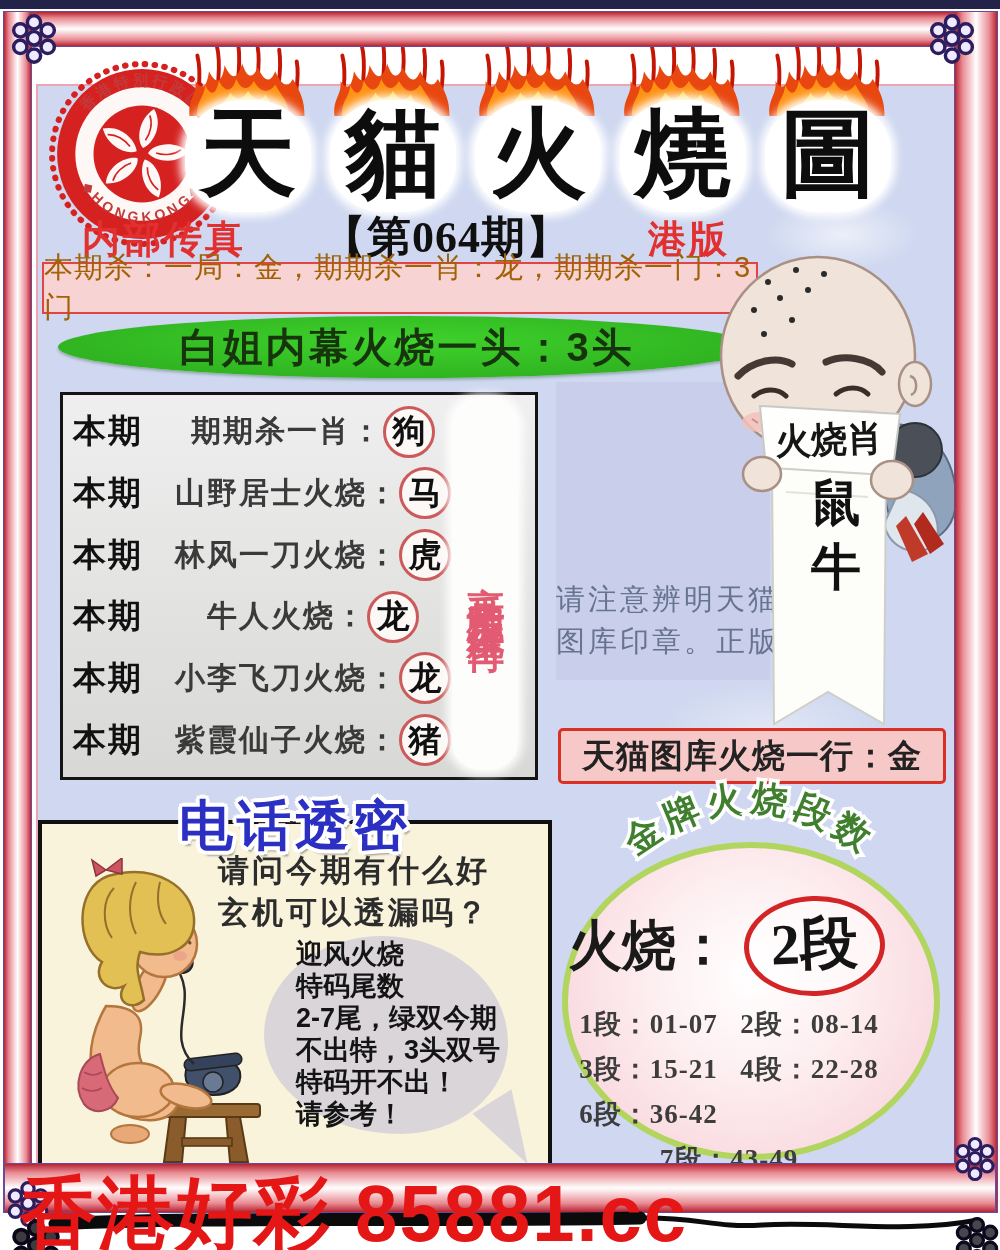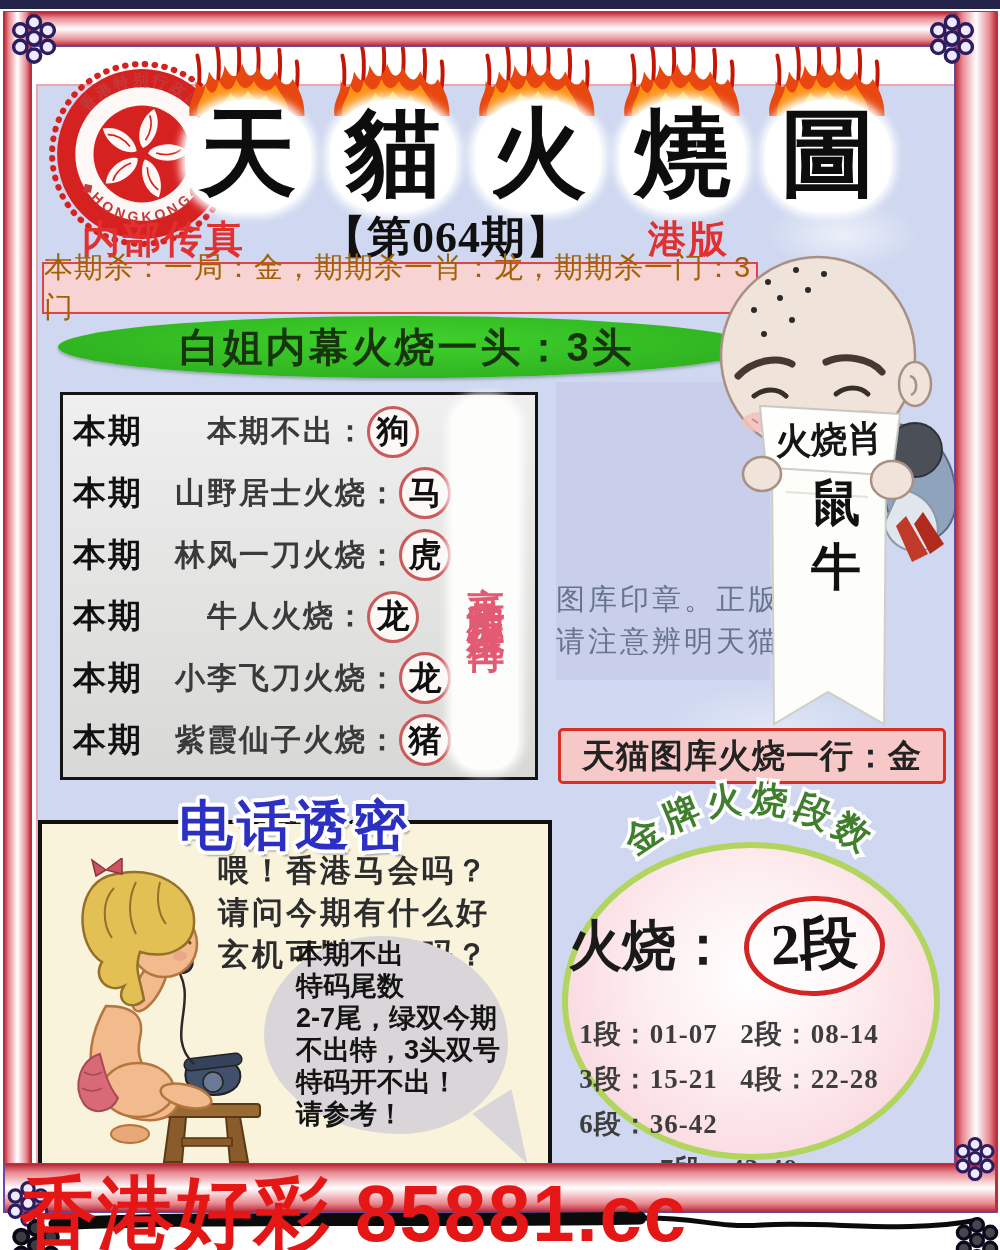--- a/index.html
+++ b/index.html
@@ -49,21 +49,21 @@
   .notice{left:556px;top:578px;width:224px;font-family:"Liberation Serif","DejaVu Serif",serif;font-size:29px;color:#67748f;letter-spacing:3px;line-height:1.45;}
   .banner-title{left:760px;top:416px;width:138px;text-align:center;font-size:36px;font-weight:900;color:#161616;transform:rotate(-2deg);font-family:"Liberation Serif","DejaVu Serif",serif;z-index:4;}
   .banner-animals{left:806px;top:478px;width:60px;display:flex;flex-direction:column;align-items:center;gap:14px;z-index:4;}
   .banner-animal{font-size:50px;font-weight:900;color:#111;font-family:"Liberation Serif","DejaVu Serif",serif;line-height:1;}
   .gold-box{left:558px;top:728px;width:388px;height:56px;background:#f7c8c8;border:3px solid #d93025;border-radius:5px;box-sizing:border-box;display:flex;align-items:center;justify-content:center;font-size:33px;font-weight:700;color:#222;letter-spacing:1px;z-index:3;}
   
   .seg-circle{left:562px;top:842px;width:378px;height:318px;border:6px solid #b2d55f;border-radius:50%;box-sizing:border-box;background:radial-gradient(circle at 50% 42%,#ffffff 0%,#fdeef0 40%,#f7cdd6 100%);z-index:3;display:flex;flex-direction:column;}
   .fire-row{margin-top:48px;display:flex;align-items:center;gap:14px;}
   .fire-label{font-size:54px;font-weight:900;color:#1a1a1a;font-family:"Liberation Serif","DejaVu Serif",serif;}
   .fire-value{font-size:58px;font-weight:900;color:#141414;border:5px solid #d32525;border-radius:50%;padding:4px 22px 8px 22px;transform:rotate(-2deg);background:rgba(255,255,255,.55);font-family:"Liberation Serif","DejaVu Serif",serif;}
-  .seg-list{width:322px;margin-top:20px;display:flex;flex-wrap:wrap;row-gap:9px;}
+  .seg-list{width:322px;margin-top:10px;display:flex;flex-wrap:wrap;row-gap:9px;}
   .seg-item{width:50%;box-sizing:border-box;text-align:center;font-family:"Liberation Serif","DejaVu Serif",serif;font-size:27px;font-weight:700;color:#3d3d3d;letter-spacing:1px;white-space:nowrap;}
   .seg-item:last-child{width:100%;}
   
   .phone-panel{left:38px;top:820px;width:514px;height:348px;background:#f9f3dc;border:4px solid #101010;box-sizing:border-box;z-index:3;}
   .phone-title{position:absolute;left:50%;top:-34px;transform:translateX(-50%);font-size:54px;font-weight:900;color:#2b2fc2;letter-spacing:4px;white-space:nowrap;
     text-shadow:-3px -3px 0 #fff,3px -3px 0 #fff,-3px 3px 0 #fff,3px 3px 0 #fff,0 -4px 0 #fff,0 4px 0 #fff,-4px 0 0 #fff,4px 0 0 #fff,3px 5px 2px rgba(80,80,80,.55);}
   .phone-question{position:absolute;left:176px;top:26px;font-family:"Liberation Serif","DejaVu Serif",serif;font-size:31px;font-weight:700;color:#2c2c2c;letter-spacing:3px;line-height:1.35;}
   .bubble{position:absolute;left:222px;top:112px;width:244px;height:198px;background:#d9d5d9;border-radius:48% 52% 44% 56% / 50% 54% 46% 50%;display:flex;align-items:center;}
   .bubble:after{content:"";position:absolute;right:-26px;bottom:-34px;width:0;height:0;border-left:20px solid transparent;border-right:26px solid transparent;border-top:72px solid #d9d5d9;transform:rotate(-32deg);}
   .bubble-lines{padding-left:32px;font-size:27px;font-weight:700;color:#141414;line-height:1.18;letter-spacing:0px;}
@@ -210,21 +210,21 @@
 <div class="abs z3 sub-right" style="left:648px;top:214px;">港版</div>
 
 <div class="abs z3 kill-box">本期杀：一局：金，期期杀一肖：龙，期期杀一门：3门</div>
 
 <div class="abs z3 green-ellipse">白姐内幕火烧一头：3头</div>
 
 <div class="abs z3 picks-box">
     <div class="pick-row">
     <span class="pick-prefix">本期</span>
     <span class="pick-main">
-      <span class="pick-label">本期不出：</span>
+      <span class="pick-label">期期杀一肖：</span>
       <span class="pick-animal">狗</span>
     </span>
   </div>
     <div class="pick-row">
     <span class="pick-prefix">本期</span>
     <span class="pick-main">
       <span class="pick-label">山野居士火烧：</span>
       <span class="pick-animal">马</span>
     </span>
   </div>
@@ -257,22 +257,22 @@
     </span>
   </div>
   </div>
 
 <div class="abs side-strip">
   <div class="side-strip-text">高手精准火烧生肖</div>
 </div>
 
 <div class="abs lavender-panel z3"></div>
 <div class="abs notice z3">
+    <div>请注意辨明天猫</div>
     <div>图库印章。正版</div>
-    <div>请注意辨明天猫</div>
   </div>
 
 <svg class="abs z3" style="left:668px;top:254px;width:292px;height:486px;" viewBox="0 0 292 486">
 
   <path d="M225,170 C255,170 285,195 288,240 C290,275 265,295 240,285 C220,276 212,240 218,205 Z" fill="#8fa4bc" stroke="#5a6a80" stroke-width="2"></path>
   <path d="M232,235 C260,240 275,262 268,290 C250,305 222,296 216,270 Z" fill="#dfe6ee" stroke="#8a98aa" stroke-width="2"></path>
   <circle cx="247" cy="196" r="27" fill="#4a4f58" stroke="#2e3238" stroke-width="2"></circle>
   <path d="M238,262 L260,300 L244,308 L228,272 Z" fill="#c03a2a"></path>
   <path d="M255,258 L276,290 L262,300 L246,270 Z" fill="#b02a1e"></path>
 
@@ -338,27 +338,26 @@
       <div class="seg-item">3段：15-21</div>
       <div class="seg-item">4段：22-28</div>
       <div class="seg-item">6段：36-42</div>
       <div class="seg-item">7段：43-49</div>
     </div>
 </div>
 
 <div class="abs phone-panel">
   <div class="phone-title">电话透密</div>
   <div class="phone-question">
-      <div>喂！香港马会吗？</div>
       <div>请问今期有什么好</div>
       <div>玄机可以透漏吗？</div>
     </div>
   <div class="bubble">
     <div class="bubble-lines">
-        <div>本期不出</div>
+        <div>迎风火烧</div>
         <div>特码尾数</div>
         <div>2-7尾，绿双今期</div>
         <div>不出特，3头双号</div>
         <div>特码开不出！</div>
         <div>请参考！</div>
       </div>
   </div>
 
   <svg style="position:absolute;left:2px;top:34px;width:228px;height:308px;" viewBox="0 0 228 308">
 

